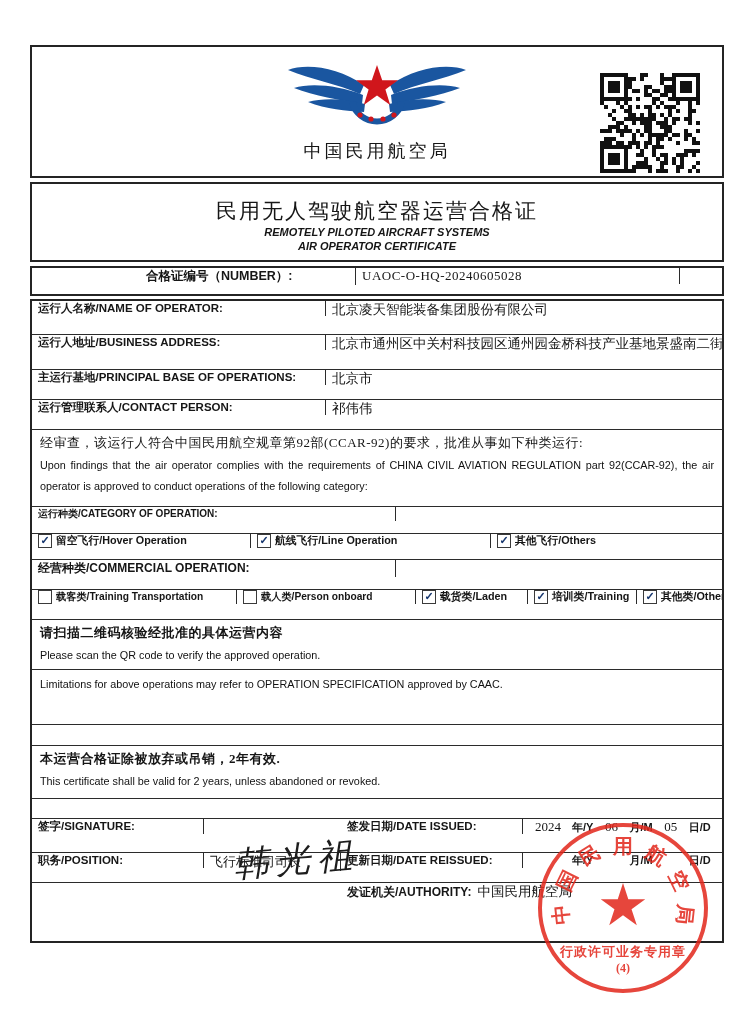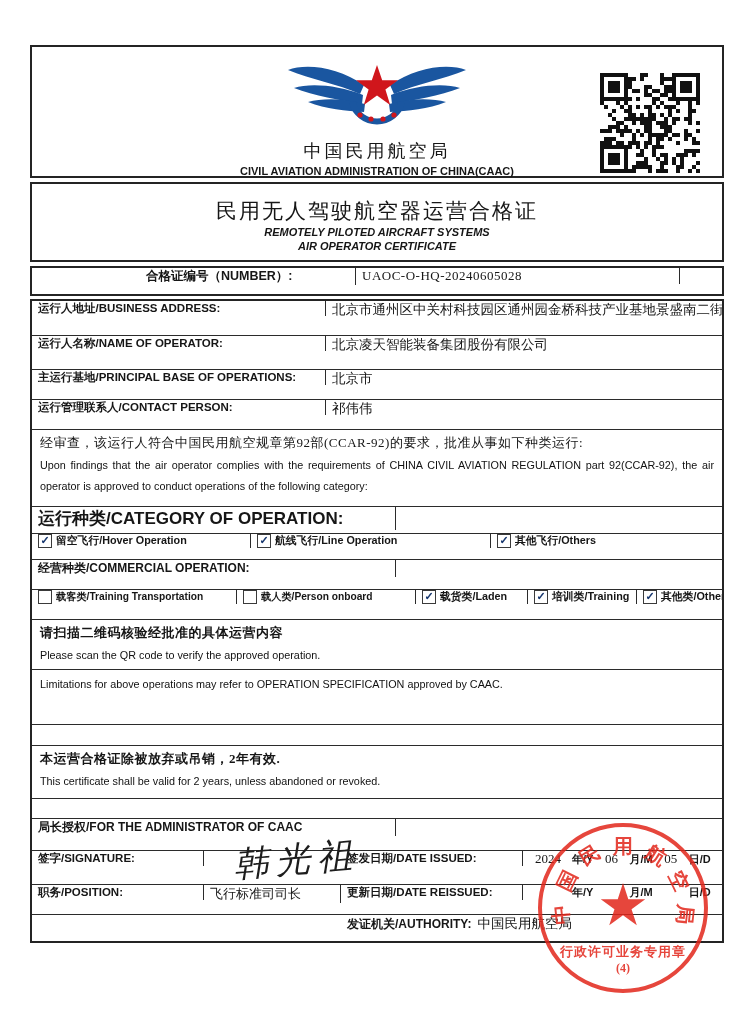--- a/index.html
+++ b/index.html
@@ -77,21 +77,20 @@
       <polygon fill="#d0161c" points="91,8 96.2,23.2 112,23.2 99.4,32.6 104.2,48 91,38.6 77.8,48 82.6,32.6 70,23.2 85.8,23.2"></polygon>
       <g fill="#d0161c">
         <circle cx="74" cy="58" r="2.6"></circle>
           <circle cx="85" cy="62" r="2.6"></circle>
         <circle cx="97" cy="62" r="2.6"></circle>
           <circle cx="108" cy="58" r="2.6"></circle>
       </g>
     </svg>
   </div>
   <div class="agency-cn">中国民用航空局</div>
-  <div class="agency-en">CIVIL AVIATION ADMINISTRATION OF CHINA(CAAC)</div>
   <svg class="qr" viewBox="0 0 100 100">
       <rect x="0" y="0" width="4" height="4" fill="#111"></rect>
       <rect x="4" y="0" width="4" height="4" fill="#111"></rect>
       <rect x="8" y="0" width="4" height="4" fill="#111"></rect>
       <rect x="12" y="0" width="4" height="4" fill="#111"></rect>
       <rect x="16" y="0" width="4" height="4" fill="#111"></rect>
       <rect x="20" y="0" width="4" height="4" fill="#111"></rect>
       <rect x="24" y="0" width="4" height="4" fill="#111"></rect>
       <rect x="40" y="0" width="4" height="4" fill="#111"></rect>
       <rect x="44" y="0" width="4" height="4" fill="#111"></rect>
@@ -407,35 +406,35 @@
       </div>
     <div class="cell w324">
         <span class="val" style="font-size:13px;letter-spacing:.5px;">UAOC-O-HQ-20240605028</span>
       </div>
     <div class="cell last"></div>
   </div>
 </div>
 
 <div class="box" id="box-main">
 
+  <div class="row h34">
+    <div class="cell w294">
+        <span class="lbl">运行人名称/NAME OF OPERATOR:</span>
+      </div>
+    <div class="cell last">
+        <span class="val">北京凌天智能装备集团股份有限公司</span>
+      </div>
+  </div>
+
   <div class="row h35">
     <div class="cell w294">
         <span class="lbl">运行人地址/BUSINESS ADDRESS:</span>
       </div>
     <div class="cell last">
         <span class="val">北京市通州区中关村科技园区通州园金桥科技产业基地景盛南二街</span>
-      </div>
-  </div>
-
-  <div class="row h34">
-    <div class="cell w294">
-        <span class="lbl">运行人名称/NAME OF OPERATOR:</span>
-      </div>
-    <div class="cell last">
-        <span class="val">北京凌天智能装备集团股份有限公司</span>
       </div>
   </div>
 
   <div class="row h30">
     <div class="cell w294">
         <span class="lbl">主运行基地/PRINCIPAL BASE OF OPERATIONS:</span>
       </div>
     <div class="cell last">
         <span class="val">北京市</span>
       </div>
@@ -452,21 +451,21 @@
 
   <div class="row h77">
     <div class="cell para">
       <div class="cn">经审查，该运行人符合中国民用航空规章第92部(CCAR-92)的要求，批准从事如下种类运行:</div>
       <div class="en just">Upon findings that the air operator complies with the requirements of CHINA CIVIL AVIATION REGULATION part 92(CCAR-92), the air operator is approved to conduct operations of the following category:</div>
     </div>
   </div>
 
   <div class="row h27">
     <div class="cell w364">
-        <span class="lbl" style="font-size:17px;">运行种类/CATEGORY OF OPERATION:</span>
+        <span class="lbl" style="font-size:10px;">运行种类/CATEGORY OF OPERATION:</span>
       </div>
     <div class="cell last"></div>
   </div>
 
   <div class="row h26">
     <div class="cell w219">
       <span class="cb">✓</span>
       <span class="cb-lbl">留空飞行/Hover Operation</span>
     </div>
     <div class="cell w240">
@@ -532,26 +531,20 @@
       <div class="cn bold">本运营合格证除被放弃或吊销，2年有效.</div>
       <div class="en">This certificate shall be valid for 2 years, unless abandoned or revoked.</div>
     </div>
   </div>
 
   <div class="row h20">
     <div class="cell w364"></div>
       <div class="cell last"></div>
   </div>
 
-  <div class="row h32">
-    <div class="cell w364">
-        <span class="lbl" style="font-size:12px;">局长授权/FOR THE ADMINISTRATOR OF CAAC</span>
-      </div>
-    <div class="cell last"></div>
-  </div>
 
   <div class="row h34">
     <div class="cell w172">
         <span class="lbl">签字/SIGNATURE:</span>
       </div>
     <div class="cell w137"></div>
     <div class="cell w182">
         <span class="lbl">签发日期/DATE ISSUED:</span>
       </div>
     <div class="cell last datecell">

